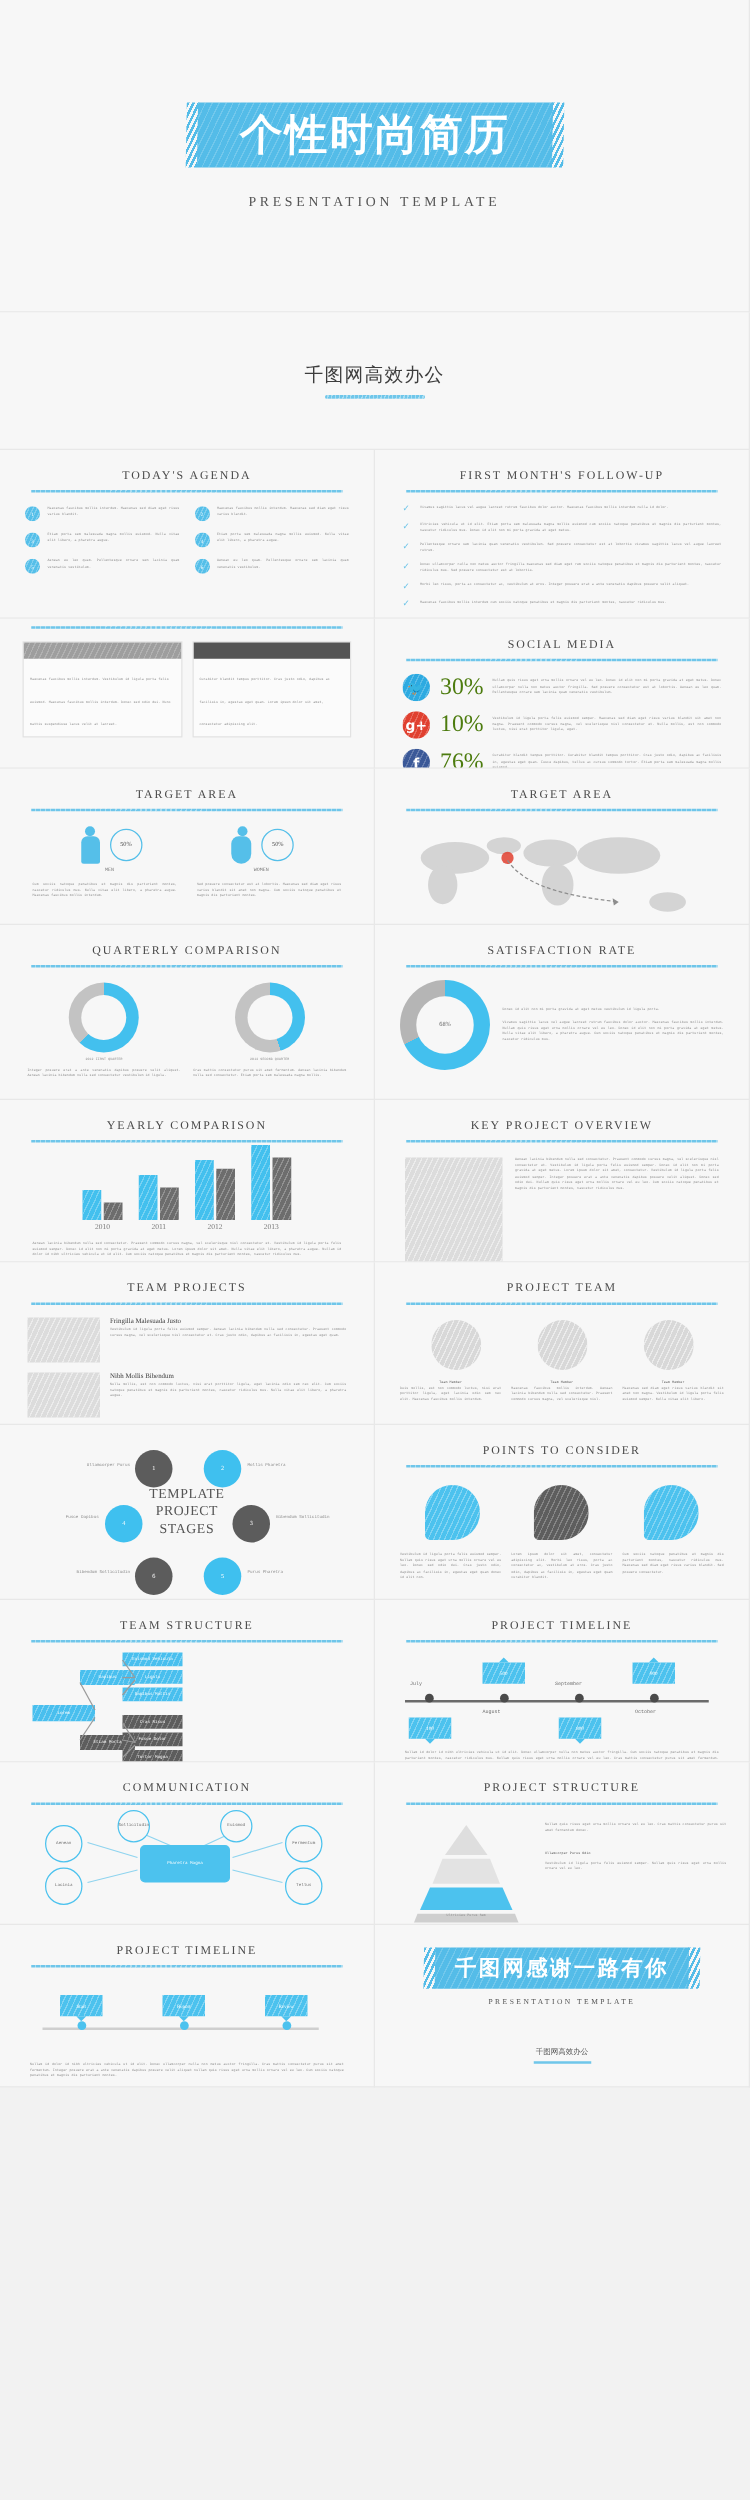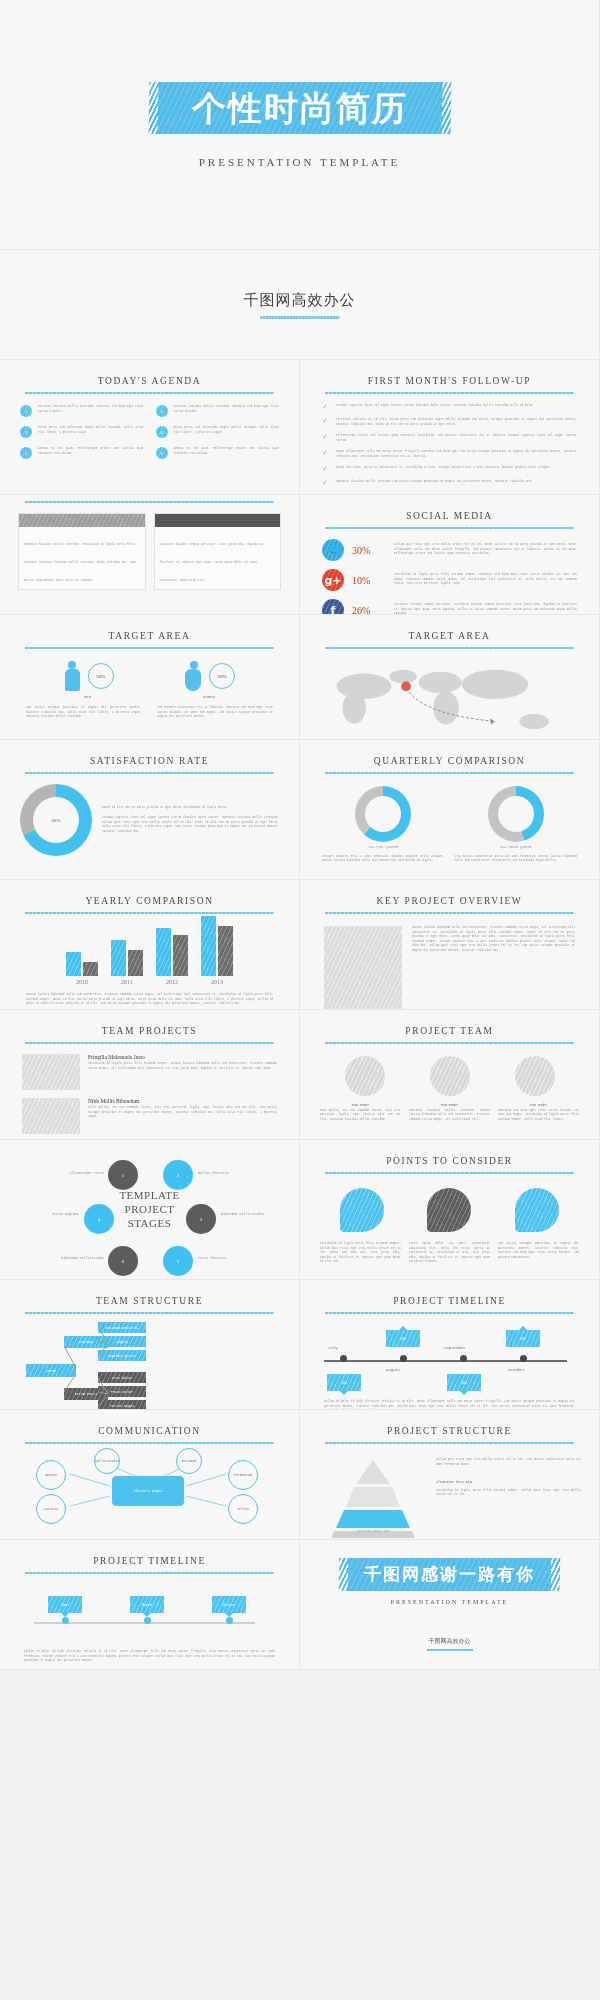--- a/index.html
+++ b/index.html
@@ -85,21 +85,21 @@
   .kp-head{ height:13px; background:#9e9e9e;
     background-image: repeating-linear-gradient(115deg, rgba(255,255,255,.2) 0 1px, transparent 1px 4px);}
   .kp-body{ padding:4px 5px; }
 
   
   .social-row{ display:flex; align-items:center; gap:8px; padding:4px 22px; }
   .sicon{ width:22px;height:22px;border-radius:50%; display:flex;align-items:center;justify-content:center;
           color:#fff; font-weight:bold; font-size:11px; flex:0 0 22px;
           font-family:"DejaVu Sans",sans-serif;
           background-image: repeating-linear-gradient(115deg, rgba(255,255,255,.22) 0 1px, transparent 1px 4px);}
-  .spct{ font-size:10px; color:#c2410c; width:34px; }
+  .spct{ font-size:19px; color:#4d7c0f; width:34px; }
   .stext{ flex:1; }
 
   
   .people{ display:flex; justify-content:space-around; padding:12px 28px 0; }
   .person{ display:flex; align-items:center; gap:7px;}
   .fig{ width:17px;height:30px; position:relative;}
   .fig .head{ position:absolute; top:0; left:50%; transform:translateX(-50%); width:8px;height:8px;border-radius:50%; background:#55bfe9;}
   .fig .body{ position:absolute; top:8px; left:1px; width:15px; height:22px; background:#55bfe9; border-radius:5px 5px 2px 2px; padding:0;}
   .ring{ width:26px;height:26px;border-radius:50%;border:1.5px solid #55bfe9; display:flex;align-items:center;justify-content:center; font-size:5px;color:#4a4a4a;}
   .people-cap{ display:flex; justify-content:space-around; padding:4px 28px 0; font-size:4px; color:#7d7d7d; font-family:"Liberation Mono",monospace;}
@@ -275,21 +275,21 @@
         <span class="spct">30%</span>
         <span class="lorem stext">Nullam quis risus eget urna mollis ornare vel eu leo. Donec id elit non mi porta gravida at eget metus. Donec ullamcorper nulla non metus auctor fringilla. Sed posuere consectetur est at lobortis. Aenean eu leo quam. Pellentesque ornare sem lacinia quam venenatis vestibulum.</span>
       </div>
       <div class="social-row">
         <span class="sicon" style="background-color:#e0402f">g+</span>
         <span class="spct">10%</span>
         <span class="lorem stext">Vestibulum id ligula porta felis euismod semper. Maecenas sed diam eget risus varius blandit sit amet non magna. Praesent commodo cursus magna, vel scelerisque nisl consectetur et. Nulla mollis, est non commodo luctus, nisi erat porttitor ligula, eget.</span>
       </div>
       <div class="social-row">
         <span class="sicon" style="background-color:#3b5998">f</span>
-        <span class="spct">26%</span>
+        <span class="spct">76%</span>
         <span class="lorem stext">Curabitur blandit tempus porttitor. Curabitur blandit tempus porttitor. Cras justo odio, dapibus ac facilisis in, egestas eget quam. Fusce dapibus, tellus ac cursus commodo tortor. Etiam porta sem malesuada magna mollis euismod.</span>
       </div>
     </div>
   </div>
 
   <div class="slide half" style="height:125px">
     <div class="s-title">TARGET AREA</div>
     <div class="s-rule"></div>
     <div class="people">
       <div class="person">
@@ -333,50 +333,50 @@
         </g>
         <circle cx="105" cy="30" r="5" fill="#e0402f" opacity=".85"></circle>
         <path d="M105 32 C 120 55, 160 62, 196 66" stroke="#8d8d8d" stroke-width="1" fill="none" stroke-dasharray="3 2"></path>
         <polygon points="196,66 191,63 192,69" fill="#8d8d8d"></polygon>
       </svg>
     </div>
 
   </div>
 
   <div class="slide half" style="height:140px">
-    <div class="s-title">SATISFACTION RATE</div>
-    <div class="s-rule"></div>
-    <div class="row2">
-      <div class="donut" style="background:conic-gradient(#43c0ee 0 68%, #b5b5b5 68% 100%)">
-        <div class="hole">68%</div>
-      </div>
-      <div style="flex:1">
-        <div class="lorem">Donec id elit non mi porta gravida at eget metus vestibulum id ligula porta.</div>
-        <div class="lorem" style="margin-top:6px">Vivamus sagittis lacus vel augue laoreet rutrum faucibus dolor auctor. Maecenas faucibus mollis interdum. Nullam quis risus eget urna mollis ornare vel eu leo. Donec id elit non mi porta gravida at eget metus. Nulla vitae elit libero, a pharetra augue. Cum sociis natoque penatibus et magnis dis parturient montes, nascetur ridiculus mus.</div>
-      </div>
-    </div>
-  </div>
-
-  <div class="slide half" style="height:140px">
     <div class="s-title">QUARTERLY COMPARISON</div>
     <div class="s-rule"></div>
     <div style="display:flex; gap:10px; padding:12px 22px 0;">
       <div style="flex:1; text-align:center">
         <div class="donut" style="width:56px;height:56px;margin:0 auto;background:conic-gradient(#43c0ee 0 62%, #c3c3c3 62% 100%)">
             <div class="hole" style="inset:10px"></div>
           </div>
         <div class="lorem" style="margin-top:4px;text-align:center">2012 FIRST QUARTER</div>
         <div class="lorem" style="margin-top:4px">Integer posuere erat a ante venenatis dapibus posuere velit aliquet. Aenean lacinia bibendum nulla sed consectetur vestibulum id ligula.</div>
       </div>
       <div style="flex:1; text-align:center">
         <div class="donut" style="width:56px;height:56px;margin:0 auto;background:conic-gradient(#43c0ee 0 45%, #c3c3c3 45% 100%)">
             <div class="hole" style="inset:10px"></div>
           </div>
         <div class="lorem" style="margin-top:4px;text-align:center">2012 SECOND QUARTER</div>
         <div class="lorem" style="margin-top:4px">Cras mattis consectetur purus sit amet fermentum. Aenean lacinia bibendum nulla sed consectetur. Etiam porta sem malesuada magna mollis.</div>
+      </div>
+    </div>
+  </div>
+
+  <div class="slide half" style="height:140px">
+    <div class="s-title">SATISFACTION RATE</div>
+    <div class="s-rule"></div>
+    <div class="row2">
+      <div class="donut" style="background:conic-gradient(#43c0ee 0 68%, #b5b5b5 68% 100%)">
+        <div class="hole">68%</div>
+      </div>
+      <div style="flex:1">
+        <div class="lorem">Donec id elit non mi porta gravida at eget metus vestibulum id ligula porta.</div>
+        <div class="lorem" style="margin-top:6px">Vivamus sagittis lacus vel augue laoreet rutrum faucibus dolor auctor. Maecenas faucibus mollis interdum. Nullam quis risus eget urna mollis ornare vel eu leo. Donec id elit non mi porta gravida at eget metus. Nulla vitae elit libero, a pharetra augue. Cum sociis natoque penatibus et magnis dis parturient montes, nascetur ridiculus mus.</div>
       </div>
     </div>
   </div>
 
   <div class="slide half" style="height:130px">
     <div class="s-title">YEARLY COMPARISON</div>
     <div class="s-rule"></div>
     <div class="bars">
       <div class="bgroup">
           <div class="bar" style="height:24px"></div>

